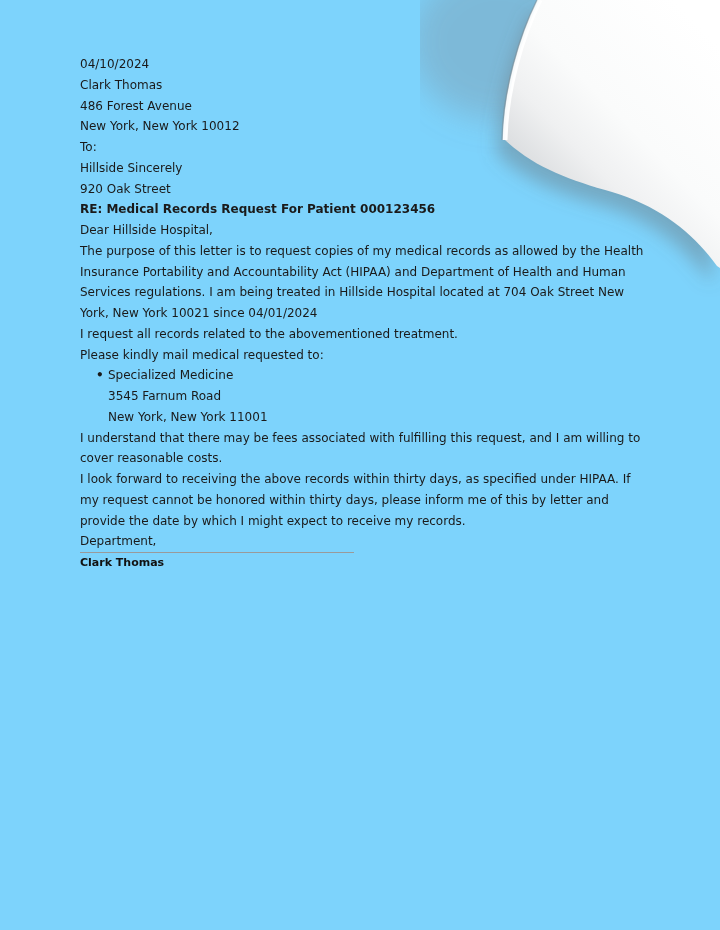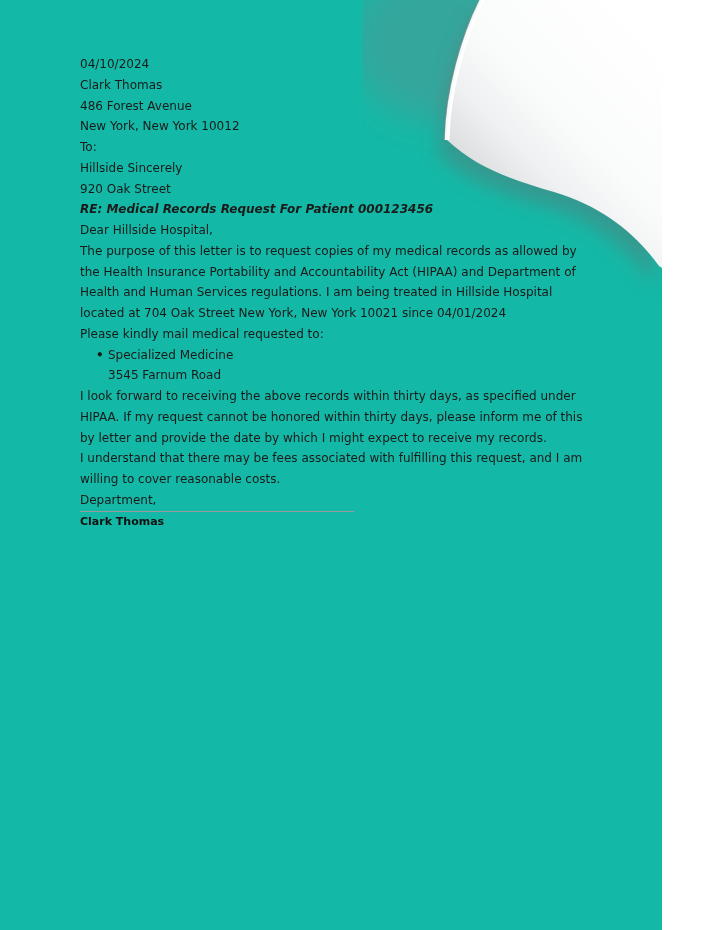--- a/index.html
+++ b/index.html
@@ -4,22 +4,22 @@
 <style>
   html, body { margin: 0; padding: 0; }
   body {
     width: 720px; height: 930px;
     background: #ffffff;
     font-family: "DejaVu Sans", "Liberation Sans", sans-serif;
     overflow: hidden;
   }
   .page {
     position: relative;
-    width: 662px; height: 930px;
-    background: #14b8a6;
+    width: 720px; height: 930px;
+    background: #7dd3fc;
     color: #1a1a1a;
     overflow: hidden;
   }
 
   
   .curl-wrap {
     position: absolute;
     top: 0; right: 0;
     width: 300px; height: 340px;
     overflow: hidden;
@@ -32,21 +32,21 @@
     padding: 54px 72px 0 80px;
     font-size: 12px;
     line-height: 20.75px;
     z-index: 2;
   }
   .content div, .content p { margin: 0; }
   .block      { margin: 0 0 14px 0; }
   .block-gap  { margin: 0 0 30px 0; }
   .bold       { font-weight: normal; }
 
-  .subject { font-weight: bold; margin: 0 0 14px 0; font-style: italic; }
+  .subject { font-weight: bold; margin: 0 0 14px 0; }
 
   .bullet-block { display: flex; margin: 0 0 14px 0; }
   .bullet-marker {
     width: 12px;
     margin-left: 16px;
     flex: 0 0 auto;
     font-weight: bold;
   }
   .bullet-content { flex: 1 1 auto; }
 
@@ -113,34 +113,36 @@
       <div>920 Oak Street</div>
     </div>
 
     <div class="subject">RE: Medical Records Request For Patient 000123456</div>
 
     <div class="block">
       <div>Dear Hillside Hospital,</div>
       <p>The purpose of this letter is to request copies of my medical records as allowed by the Health Insurance Portability and Accountability Act (HIPAA) and Department of Health and Human Services regulations. I am being treated in Hillside Hospital located at 704 Oak Street New York, New York 10021 since 04/01/2024</p>
     </div>
 
+    <p class="block">I request all records related to the abovementioned treatment.</p>
 
     <p class="block">Please kindly mail medical requested to:</p>
 
     <div class="bullet-block">
       <span class="bullet-marker">•</span>
       <div class="bullet-content">
         <div class="bold">Specialized Medicine</div>
         <div>3545 Farnum Road</div>
+        <div>New York, New York 11001</div>
       </div>
     </div>
 
+    <p class="block">I understand that there may be fees associated with fulfilling this request, and I am willing to cover reasonable costs.</p>
+
     <p class="block">I look forward to receiving the above records within thirty days, as specified under HIPAA. If my request cannot be honored within thirty days, please inform me of this by letter and provide the date by which I might expect to receive my records.</p>
-
-    <p class="block">I understand that there may be fees associated with fulfilling this request, and I am willing to cover reasonable costs.</p>
 
     <p>Department,</p>
 
     <div class="sig-block">
       <div class="sig-line"></div>
       <div class="sig-name">Clark Thomas</div>
     </div>
 
   </div>
 </div>

